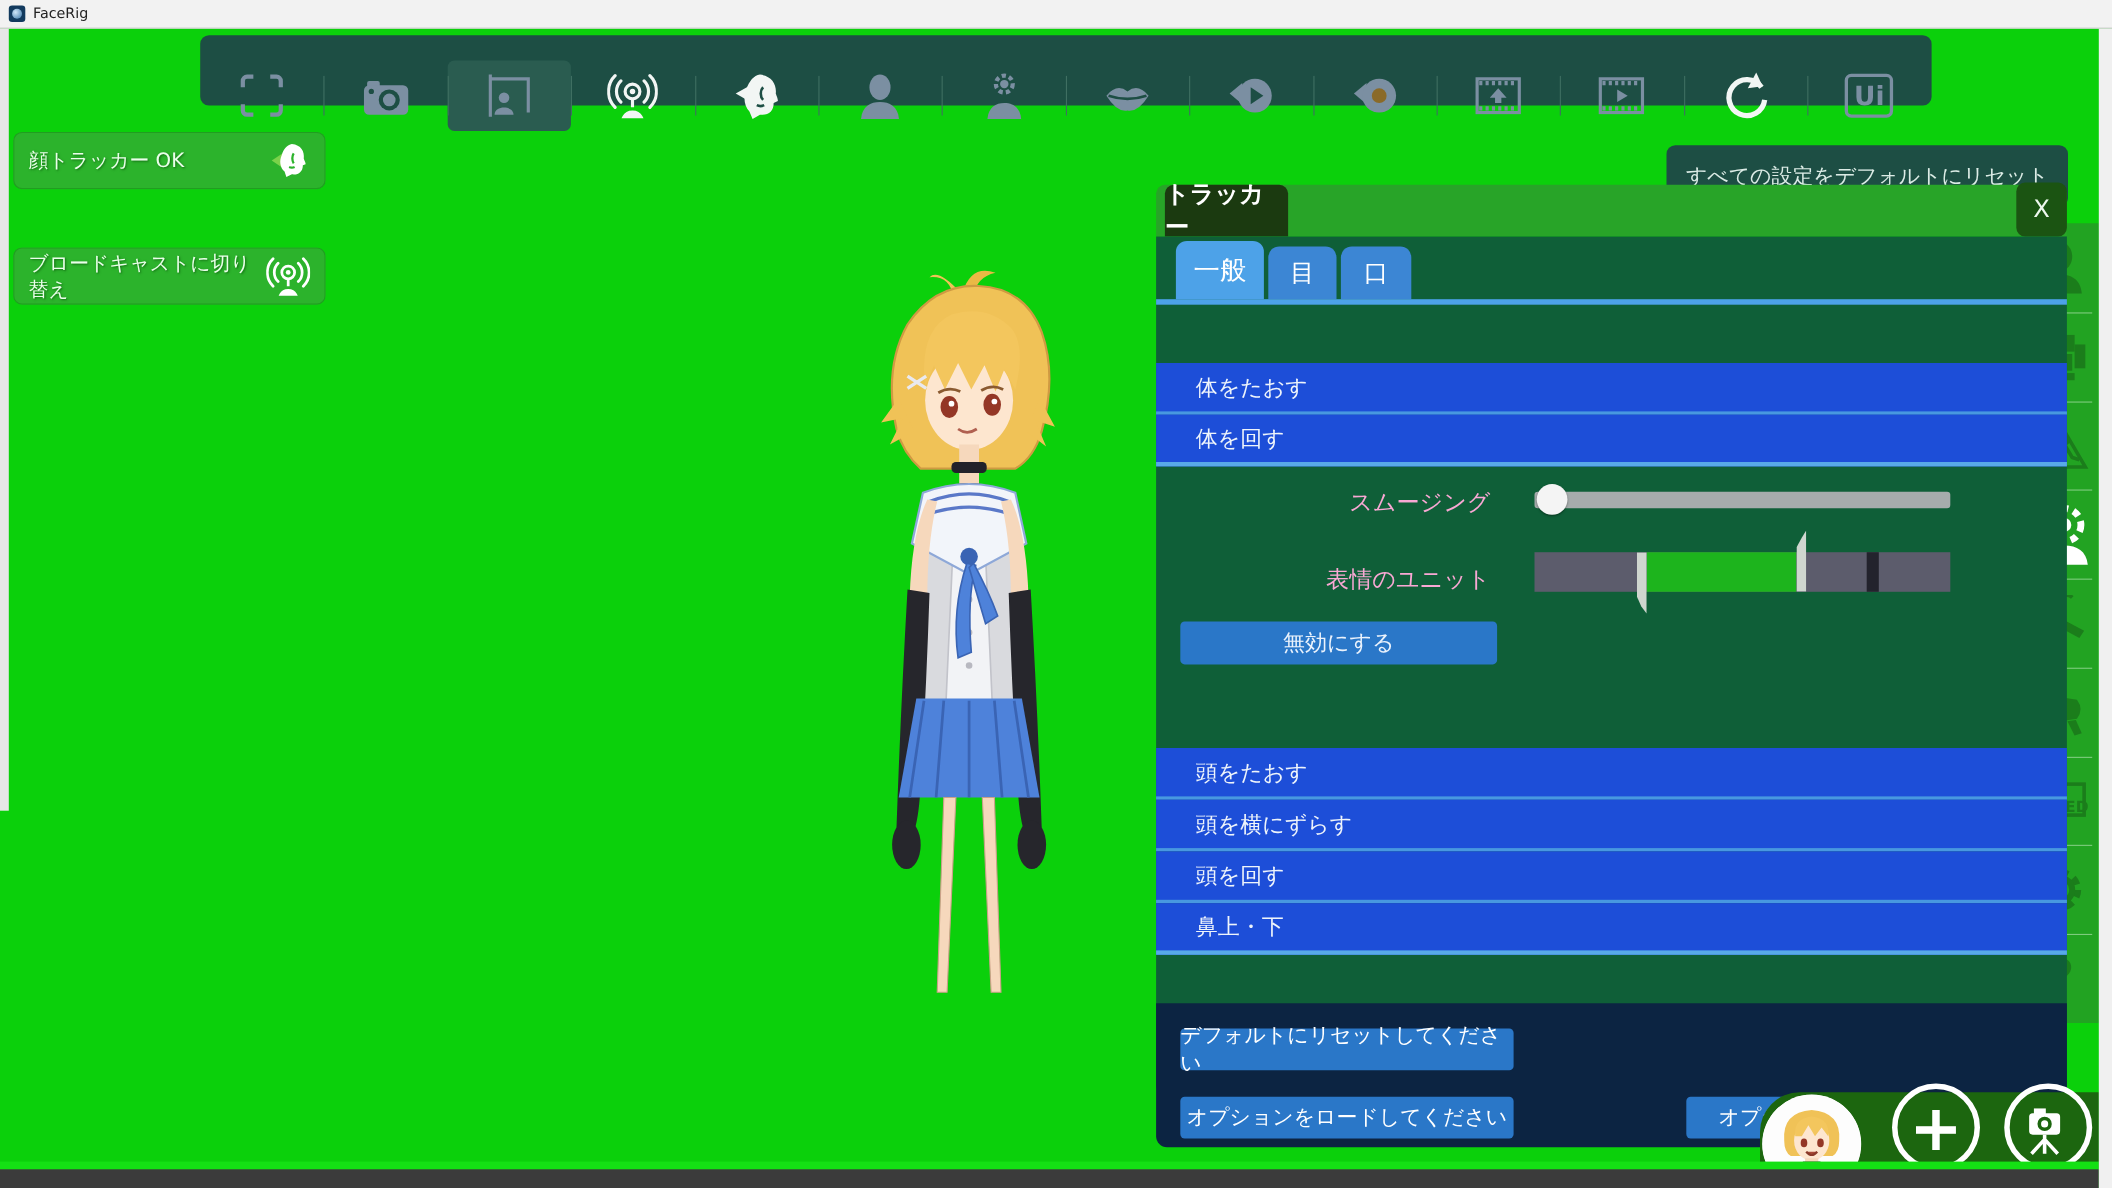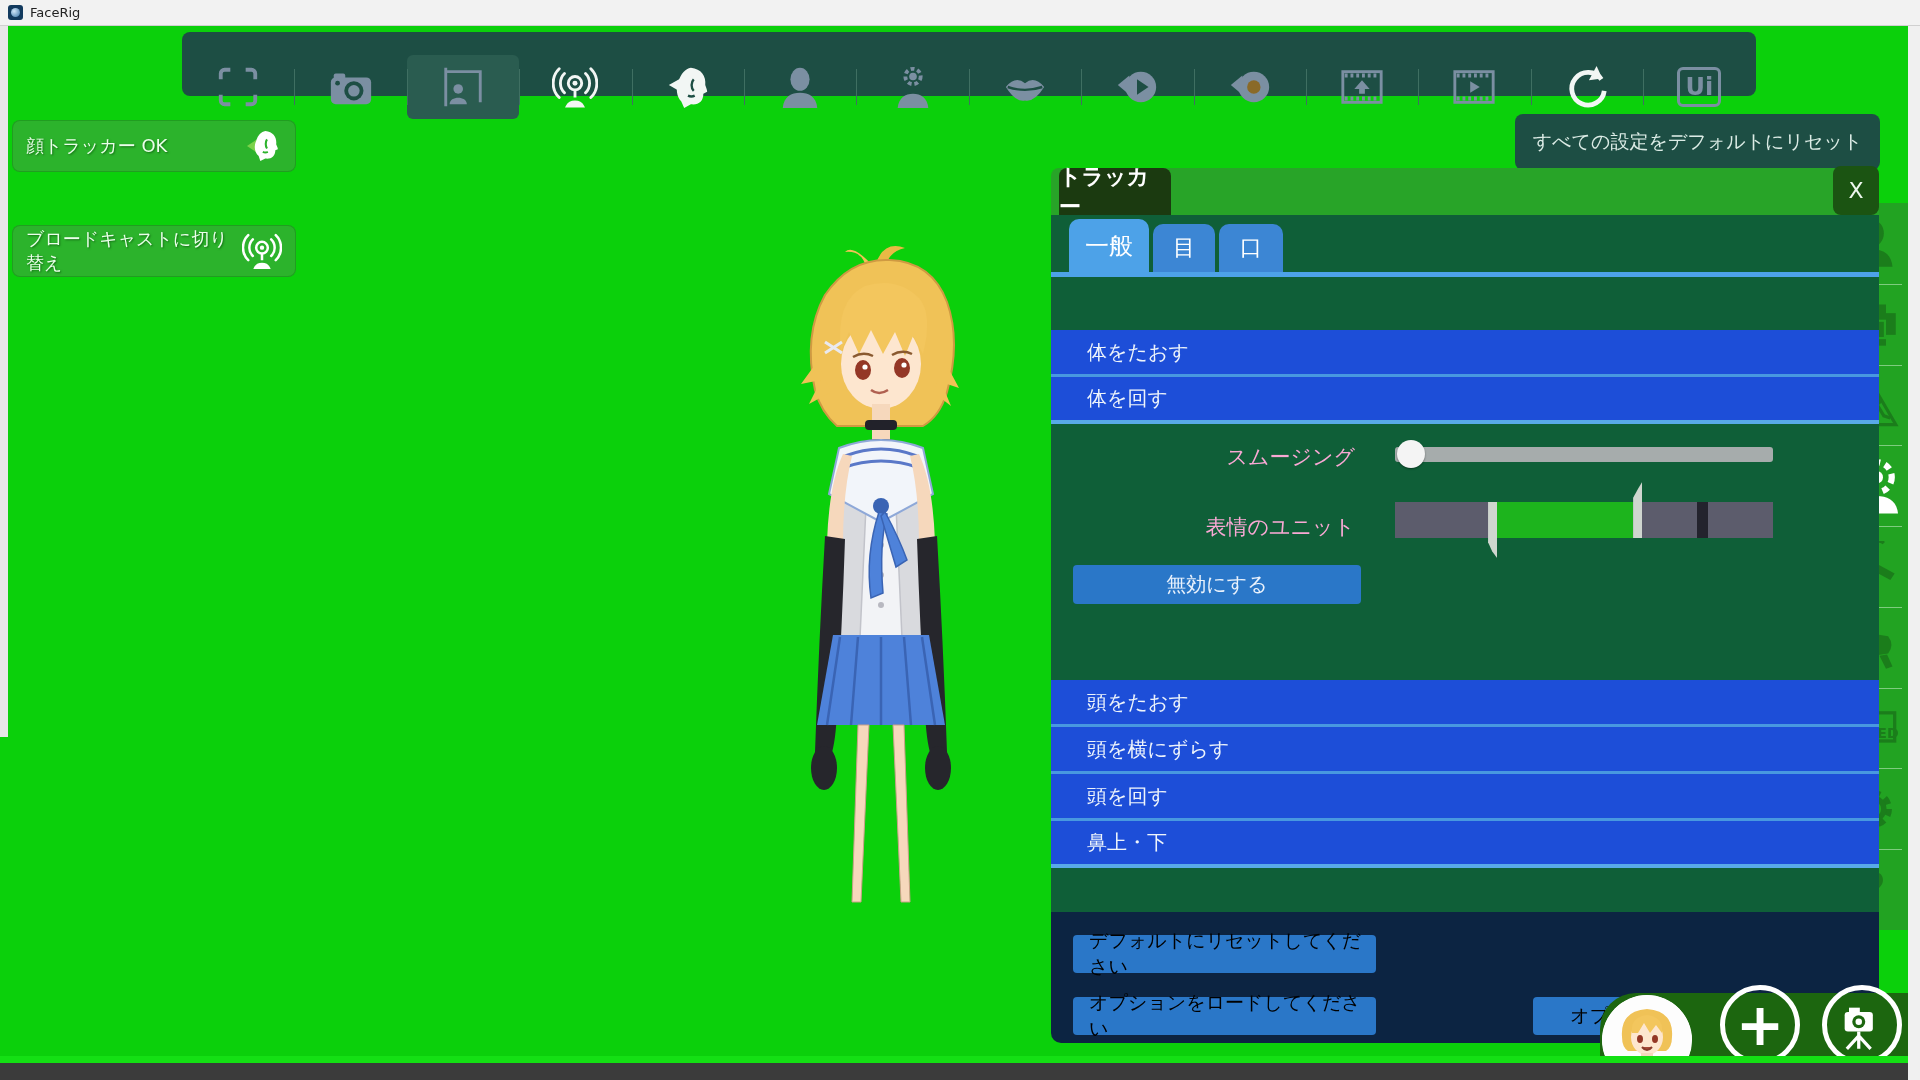--- a/index.html
+++ b/index.html
@@ -30,21 +30,21 @@
   .ui-box { width:44px; height:40px; border:3px solid #7b8fa2; border-radius:6px; color:#7b8fa2; font-size:24px; font-weight:bold; display:flex; align-items:center; justify-content:center; }
 
   
   .status-btn { left:12px; width:284px; height:52px; background:#2cb32c; border-radius:8px; display:flex; align-items:center; padding:0 14px; cursor:pointer; z-index:10; box-shadow:0 0 0 1px rgba(0,90,0,.25) inset; }
   #face-ok { top:120px; }
   #broadcast-switch { top:225px; }
   .status-btn .lbl { flex:1; font-size:18px; color:#eaffea; text-shadow:1px 1px 2px rgba(0,60,0,.6); }
   .status-btn svg { width:40px; height:40px; color:#fff; }
 
   
-  #reset-all { left:1515px; top:114px; width:365px; height:56px; background:#1d4e44; border-radius:8px; display:flex; align-items:center; justify-content:center; font-size:19px; color:#dcece6; cursor:pointer; z-index:10; }
+  #reset-all { left:1515px; top:132px; width:365px; height:56px; background:#1d4e44; border-radius:8px; display:flex; align-items:center; justify-content:center; font-size:19px; color:#dcece6; cursor:pointer; z-index:10; }
 
   
   #panel { left:1051px; top:168px; width:828px; height:828px; z-index:20; }
   #panel-header { position:absolute; left:0; top:0; width:828px; height:47px; background:#28a428; border-radius:8px 8px 0 0; }
   .tab { position:absolute; top:0; height:47px; display:flex; align-items:center; justify-content:center; color:#fff; font-size:22px; font-weight:bold; cursor:pointer; }
   #tab-tracker { left:8px; width:112px; background:#1b3a10; border-radius:8px 8px 0 0; }
   #tab-expression { left:124px; width:190px; }
   #panel-close { position:absolute; right:0; top:-2px; width:46px; height:49px; background:#1b5412; border-radius:8px; color:#eef8ee; font-size:22px; display:flex; align-items:center; justify-content:center; cursor:pointer; }
   #panel-body { position:absolute; left:0; top:47px; width:828px; height:781px; background:#0f5f38; border-radius:0 0 10px 10px; }
   .subtab { position:absolute; color:#fff; cursor:pointer; display:flex; align-items:center; justify-content:center; border-radius:10px 10px 0 0; }
@@ -66,21 +66,21 @@
   #smoothing-handle { position:absolute; top:-7px; width:28px; height:28px; margin-left:-6px; background:#f4f4f4; border-radius:50%; box-shadow:0 1px 2px rgba(0,0,0,.4); cursor:pointer; }
   #interval-track { position:absolute; left:344px; top:287px; width:378px; height:36px; background:#5c5c6c; cursor:pointer; }
   #interval-active-range { position:absolute; top:0; height:36px; background:#1db41d; }
   .rhandle { position:absolute; width:9px; background:#cfd6cf; cursor:pointer; }
   #interval-handle-low  { top:0; height:56px; margin-left:-9px; clip-path:polygon(0 0,100% 0,100% 100%,45% 88%,0 72%); }
   #interval-handle-high { top:-20px; height:56px; clip-path:polygon(0 28%,55% 12%,100% 0,100% 100%,0 100%); }
   #interval-marker { position:absolute; top:0; width:11px; height:36px; background:#23232d; }
   #disable-btn { position:absolute; left:22px; top:350px; width:288px; height:39px; background:#2a77c8; border-radius:4px; display:flex; align-items:center; justify-content:center; font-size:20px; color:#eaf2fc; cursor:pointer; }
 
   #panel-footer { position:absolute; left:0; top:697px; width:828px; height:131px; background:#0c2442; border-radius:0 0 10px 10px; }
-  .fbtn { position:absolute; height:38px; background:#2a77c8; border-radius:4px; display:flex; align-items:center; justify-content:center; font-size:19px; color:#000000; cursor:pointer;padding-left:16px; }
+  .fbtn { position:absolute; height:38px; background:#2a77c8; border-radius:4px; display:flex; align-items:center; justify-content:center; font-size:19px; color:#ffffff; cursor:pointer; }
   #footer-reset { left:22px; top:23px; width:303px; }
   #footer-load  { left:22px; top:85px; width:303px; }
   #footer-save  { left:482px; top:85px; width:330px; }
 
   
   #sidebar { left:1838px; top:203px; width:70px; height:727px; background:#22a322; border-radius:16px 0 0 16px; z-index:15; display:flex; flex-direction:column; }
   .scell { flex:1; display:flex; align-items:center; justify-content:center; cursor:pointer; position:relative; }
   .scell + .scell::before { content:""; position:absolute; top:0; left:10px; right:6px; height:1px; background:rgba(240,255,240,.45); }
   .scell svg { width:52px; height:52px; color:#1b7d1b; }
   .scell.active svg { color:#ffffff; width:60px; height:60px; }

